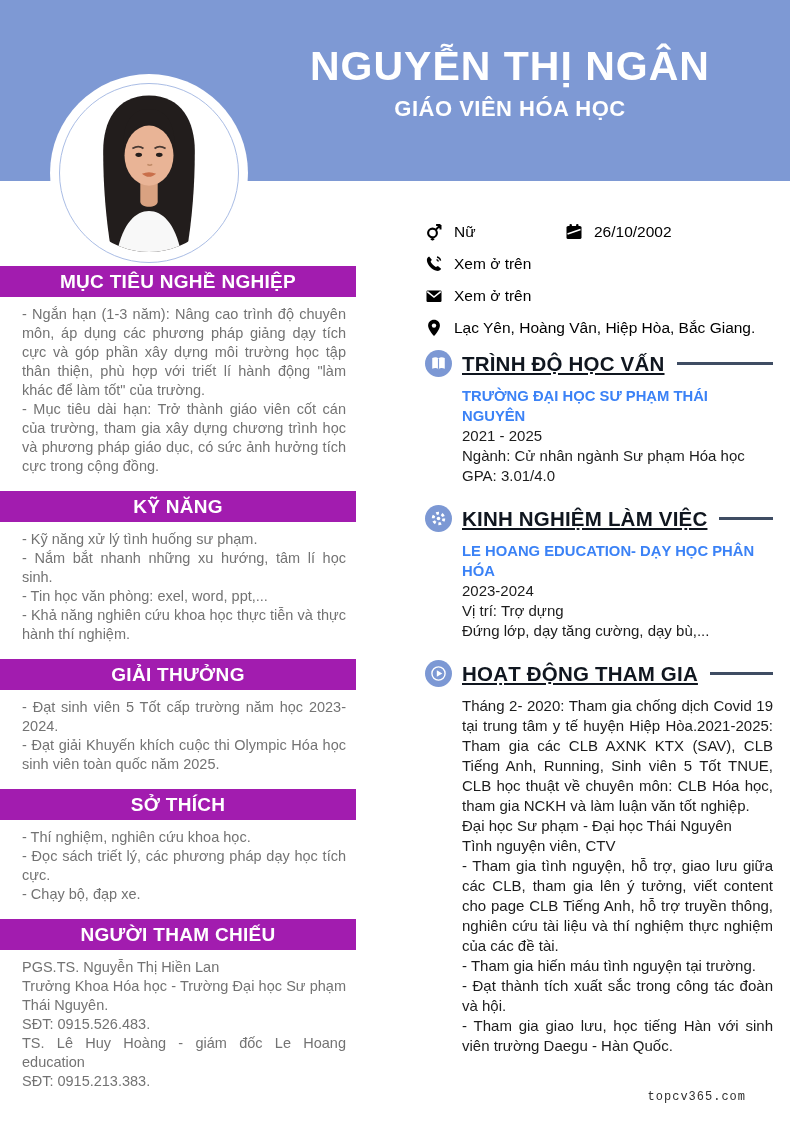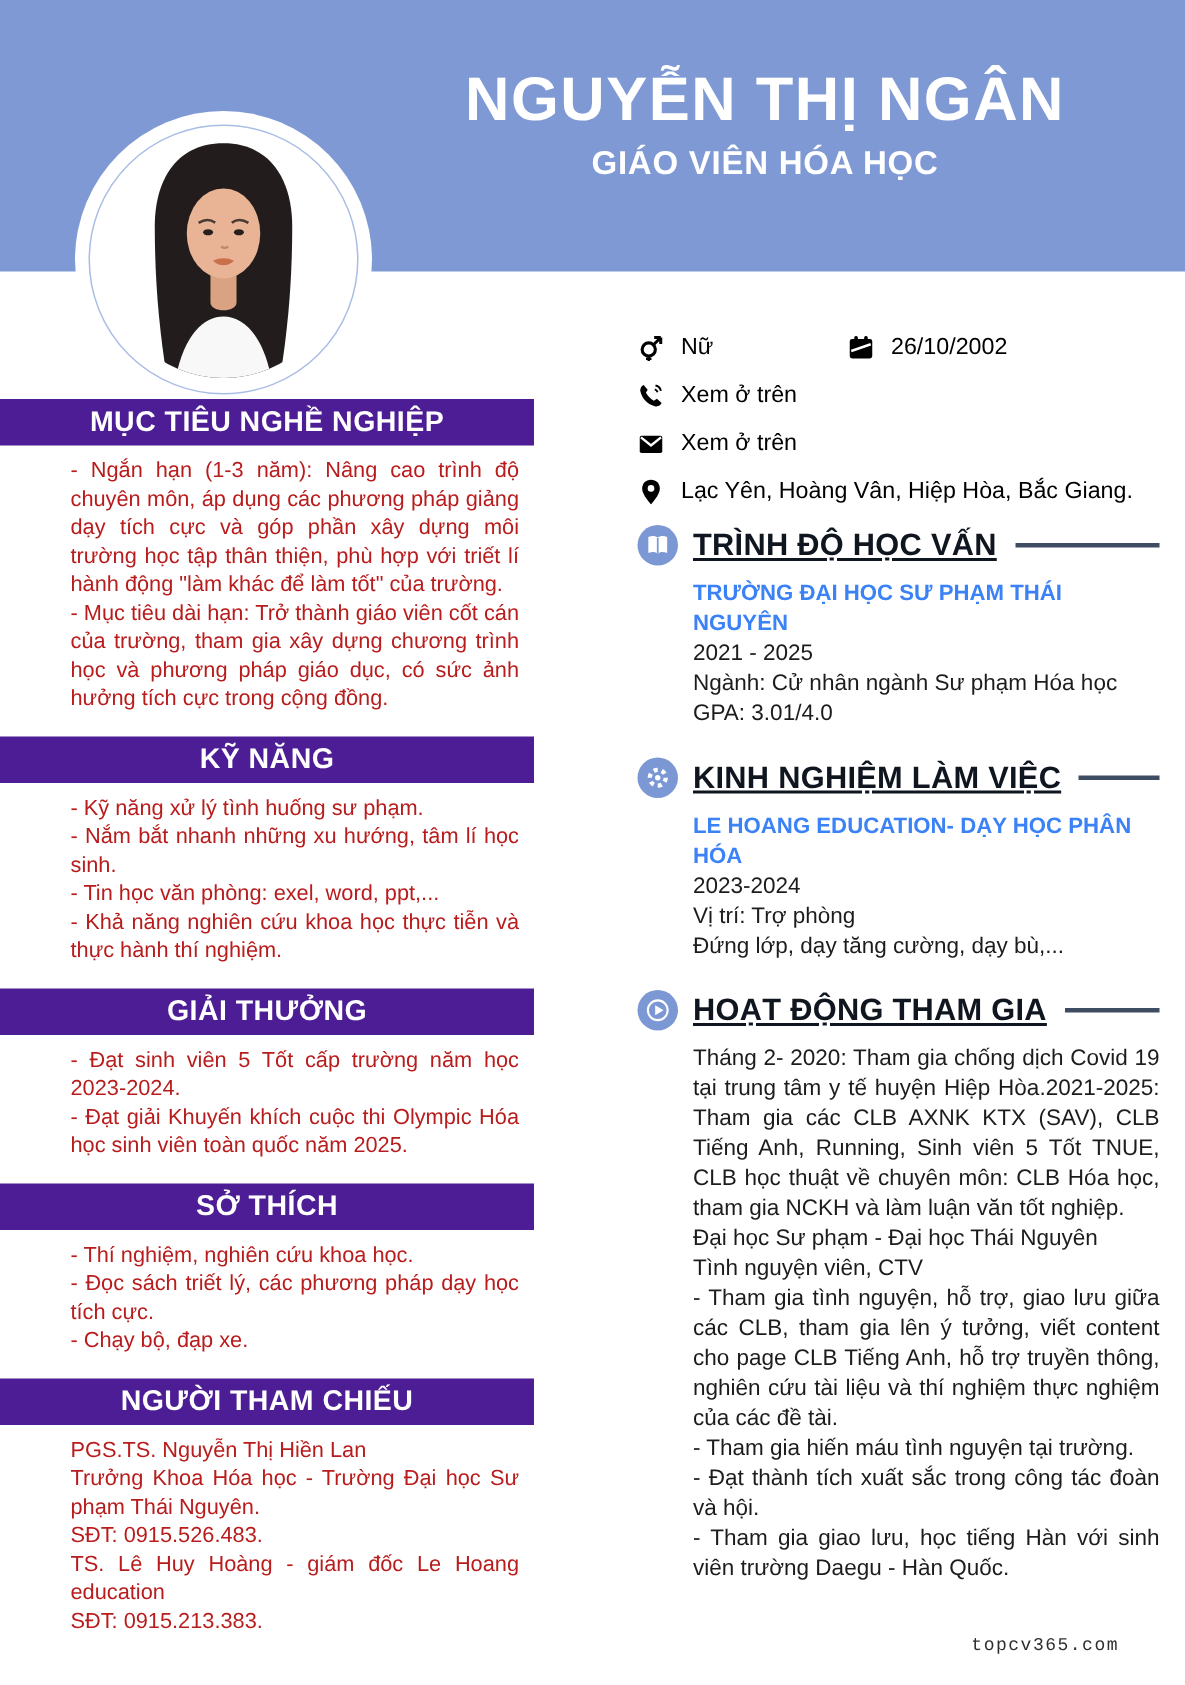--- a/index.html
+++ b/index.html
@@ -15,22 +15,22 @@
 
   
   .photo-ring { position:absolute; left:50px; top:74px; width:198px; height:198px; border-radius:50%; background:#fff; }
   .photo-dashed { position:absolute; inset:9px; border-radius:50%; border:1px solid #aabde5; }
   .photo-clip { position:absolute; inset:20px; border-radius:50%; overflow:hidden; background:#fff; }
   .photo-clip svg { width:100%; height:100%; display:block; }
 
   
   .left-col { position:absolute; left:0; top:266px; width:356px; }
   .lsec { margin-bottom:9px; }
-  .lsec-bar { height:31px; background:#4c1d95; color:#fff; display:flex; align-items:center; justify-content:center; font-weight:bold; font-size:19px; letter-spacing:.3px; }
-  .lsec-body { padding:8px 10px 6px 22px; font-size:14.5px; line-height:19px; text-align:justify; color:#b91c1c;margin-left:25px; }
+  .lsec-bar { height:31px; background:#a21caf; color:#fff; display:flex; align-items:center; justify-content:center; font-weight:bold; font-size:19px; letter-spacing:.3px; }
+  .lsec-body { padding:8px 10px 6px 22px; font-size:14.5px; line-height:19px; text-align:justify; color:#737373; }
   .lsec-body p { margin:0; }
 
   
   .right-col { position:absolute; left:425px; top:222px; width:348px; }
   .contact { margin-bottom:12px; }
   .c-row { display:flex; align-items:flex-start; gap:11px; margin-bottom:12px; font-size:15.5px; color:#000; line-height:20px; }
   .c-row .cicon { flex:0 0 18px; width:18px; height:18px; margin-top:1px; }
   .c-pair { display:flex; margin-bottom:12px; }
   .c-pair .c-row { margin-bottom:0; }
   .c-pair .cell-a { width:140px; }
@@ -205,21 +205,21 @@
             <circle cx="8" cy="8" r="5" fill="none" stroke="#fff" stroke-width="2.7" stroke-dasharray="2.6 2.6"></circle>
             <circle cx="8" cy="8" r="1.7" fill="#fff"></circle>
           </svg>
         </span>
         <span class="rsec-title">KINH NGHIỆM LÀM VIỆC</span>
         <span class="rsec-rule"></span>
       </div>
       <div class="rsec-body">
         <p class="sub-bold">LE HOANG EDUCATION- DẠY HỌC PHÂN HÓA</p>
         <p class="it">2023-2024</p>
-        <p>Vị trí: Trợ phòng</p>
+        <p>Vị trí: Trợ dựng</p>
         <p>Đứng lớp, dạy tăng cường, dạy bù,...</p>
       </div>
     </div>
 
     <div class="rsec">
       <div class="rsec-head">
         <span class="rsec-icon">
           <svg viewBox="0 0 16 16" aria-hidden="true">
             <circle cx="8" cy="8" r="6.2" fill="none" stroke="#fff" stroke-width="1.3"></circle>
             <path d="M6.4 4.9 L11.6 8 L6.4 11.1 Z" fill="#fff"></path>

